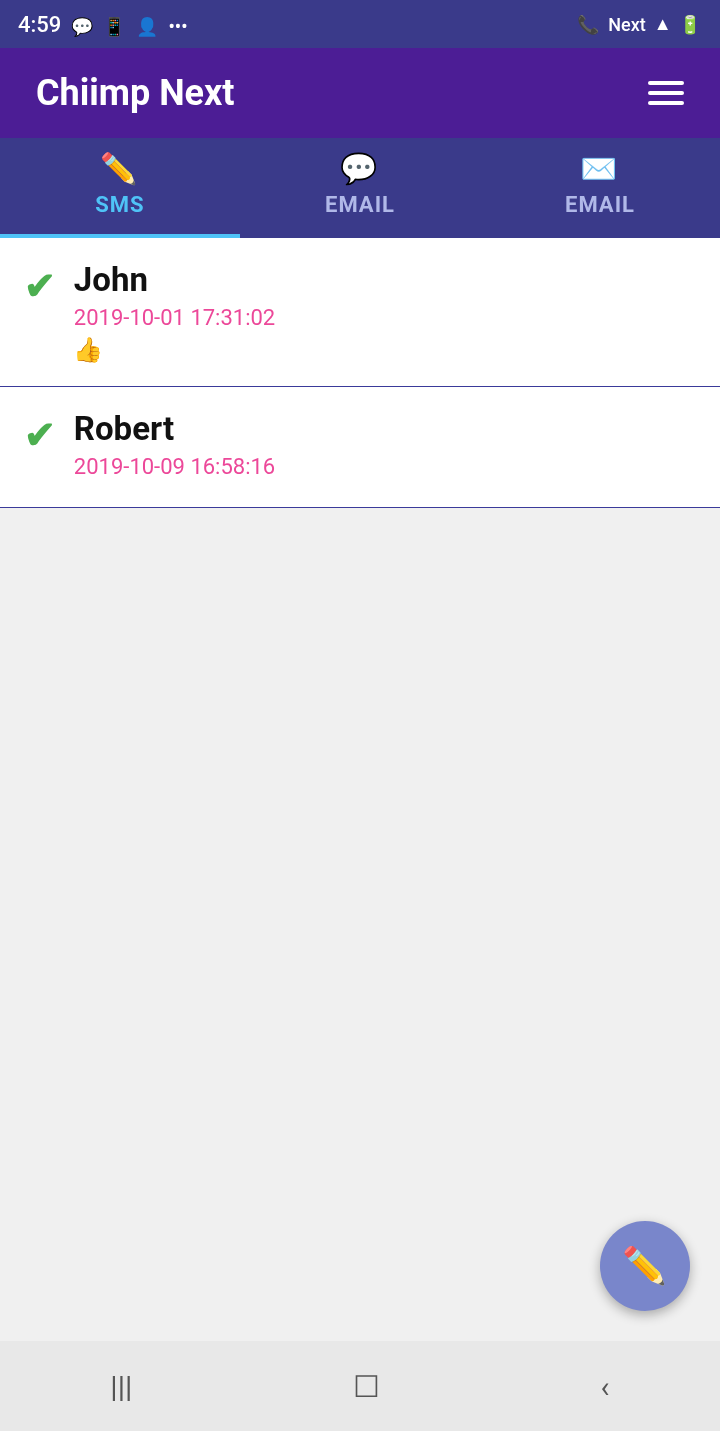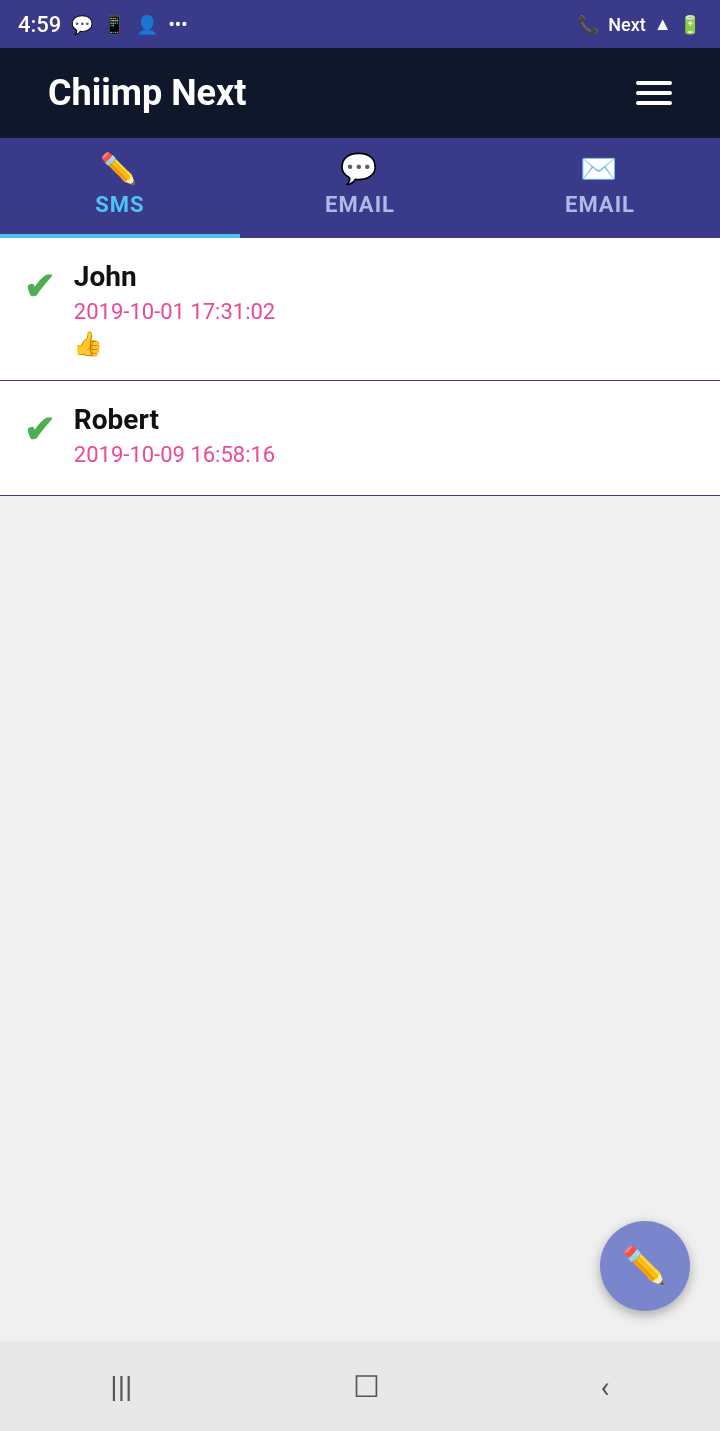--- a/index.html
+++ b/index.html
@@ -20,40 +20,40 @@
       display: flex;
       align-items: center;
       justify-content: space-between;
       padding: 0 18px;
       color: white;
       font-size: 22px;
       font-weight: 500;
     }
     .status-left {
       display: flex;
-      align-items: center;
+      align-items: flex-end;
       gap: 10px;
     }
     .status-right {
       display: flex;
       align-items: center;
       gap: 8px;
     }
     .status-icon {
       font-size: 18px;
     }
 
     
     .app-bar {
-      background: #0f172a;
+      background: #4c1d95;
       height: 90px;
       display: flex;
       align-items: center;
       justify-content: space-between;
-      padding: 0 48px;
+      padding: 0 36px;
     }
     .app-title {
       color: white;
       font-size: 36px;
       font-weight: bold;
     }
     .hamburger-icon {
       color: white;
       font-size: 32px;
       display: flex;
@@ -123,21 +123,21 @@
       color: #4CAF50;
       font-size: 38px;
       font-weight: bold;
       margin-top: 4px;
       flex-shrink: 0;
     }
     .message-info {
       flex: 1;
     }
     .contact-name {
-      font-size: 28px;
+      font-size: 33px;
       font-weight: bold;
       color: #111;
       margin-bottom: 6px;
     }
     .message-time {
       font-size: 22px;
       color: #ec4899;
       margin-bottom: 6px;
     }
     .message-preview {

